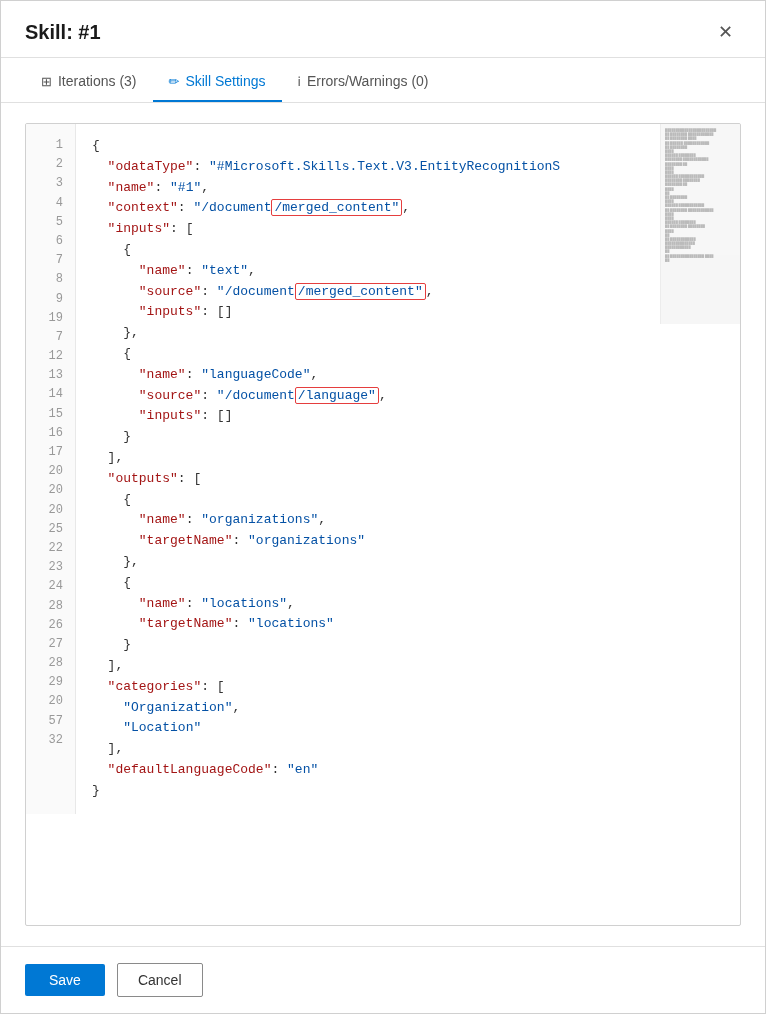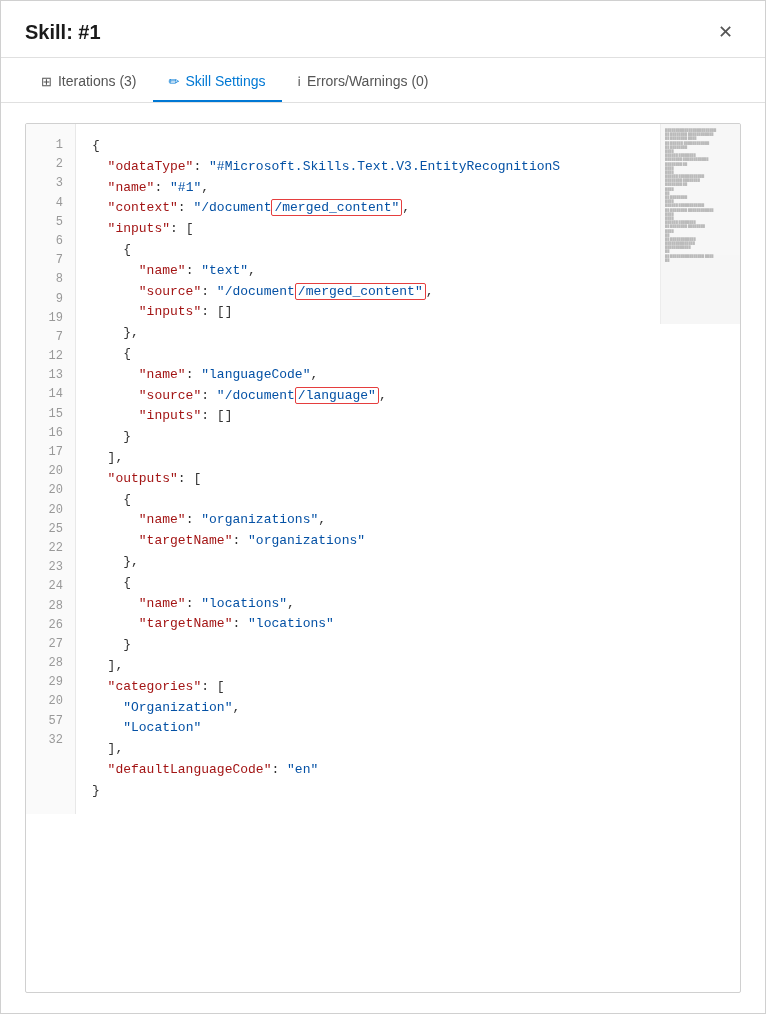--- a/index.html
+++ b/index.html
@@ -258,13 +258,17 @@
         ██ ████████████<br>
         ██████████████<br>
         ████████████<br>
         ██<br>
         ██ ████████████████ ████<br>
         ██<br>
       </div>
     </div>
   </div>
 
+  <div class="modal-footer">
+    <button class="btn-save">Save</button>
+    <button class="btn-cancel">Cancel</button>
+  </div>
 </div>
 
 </body></html>

